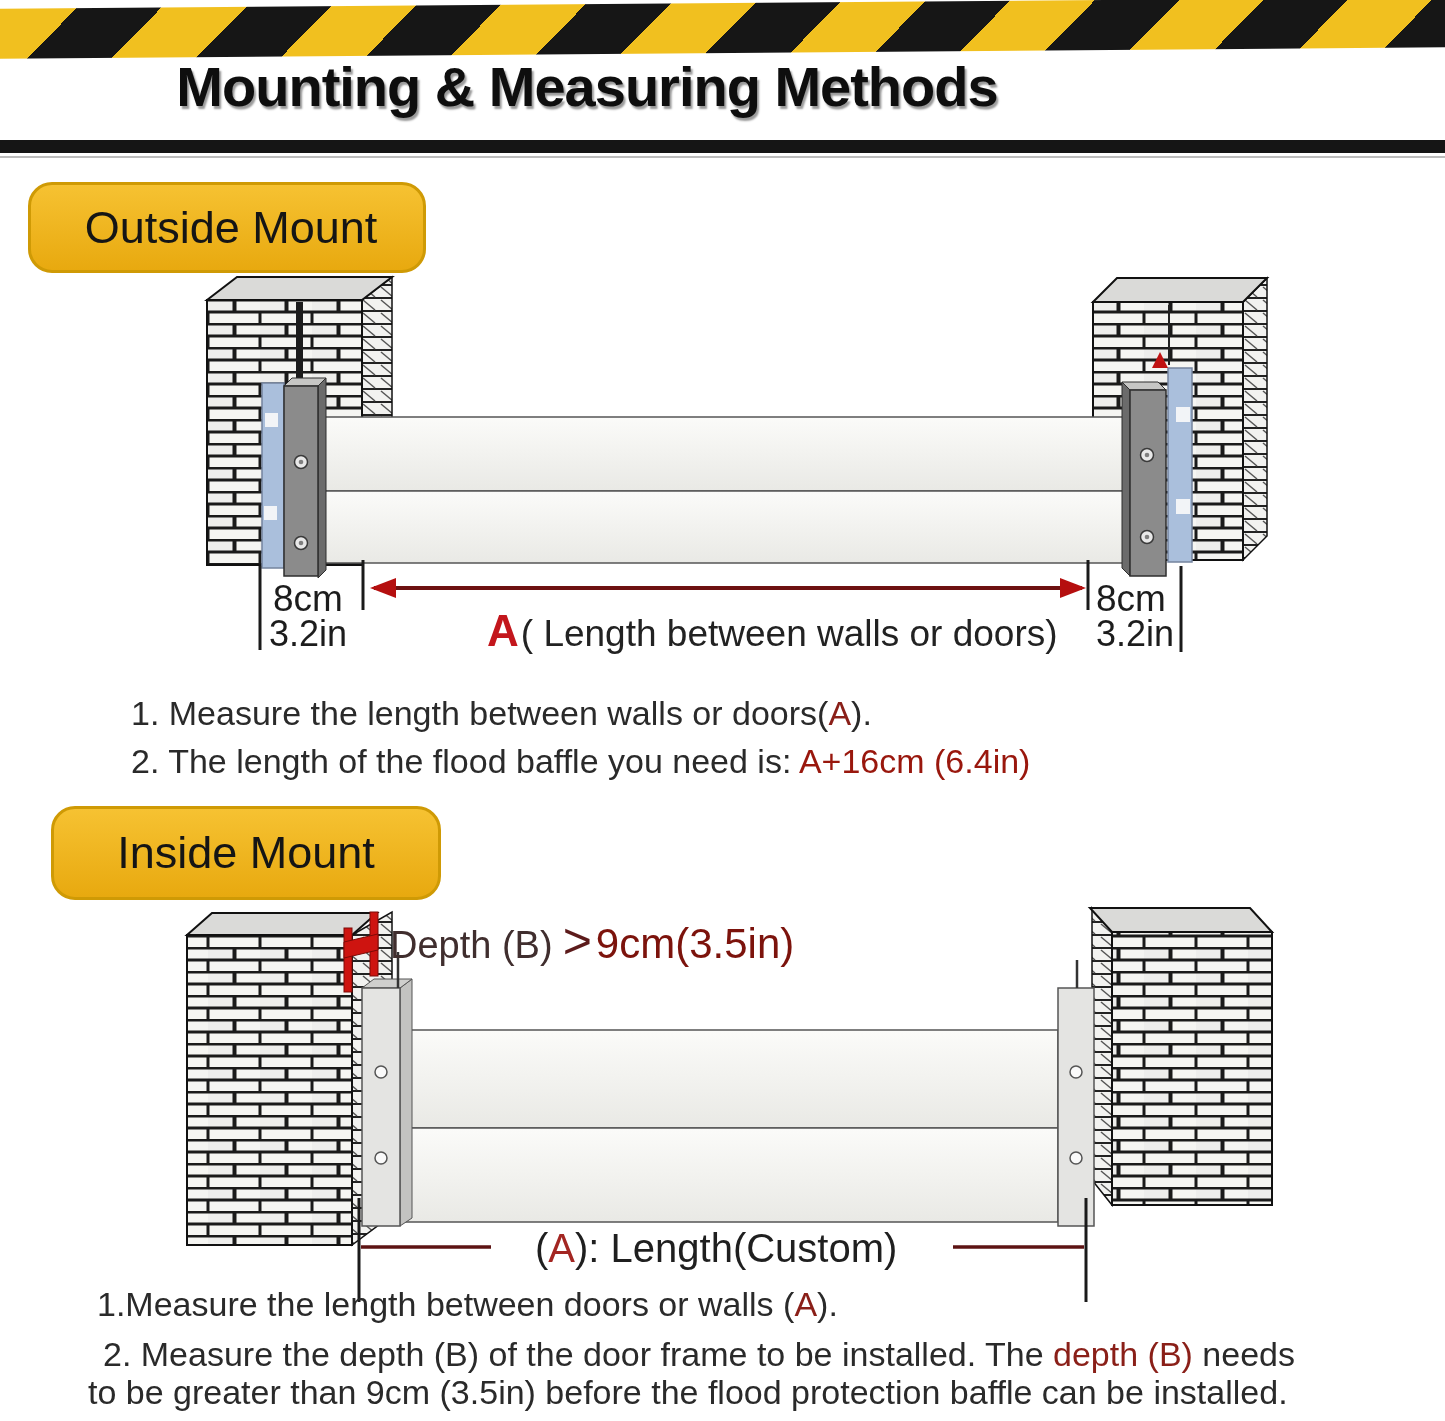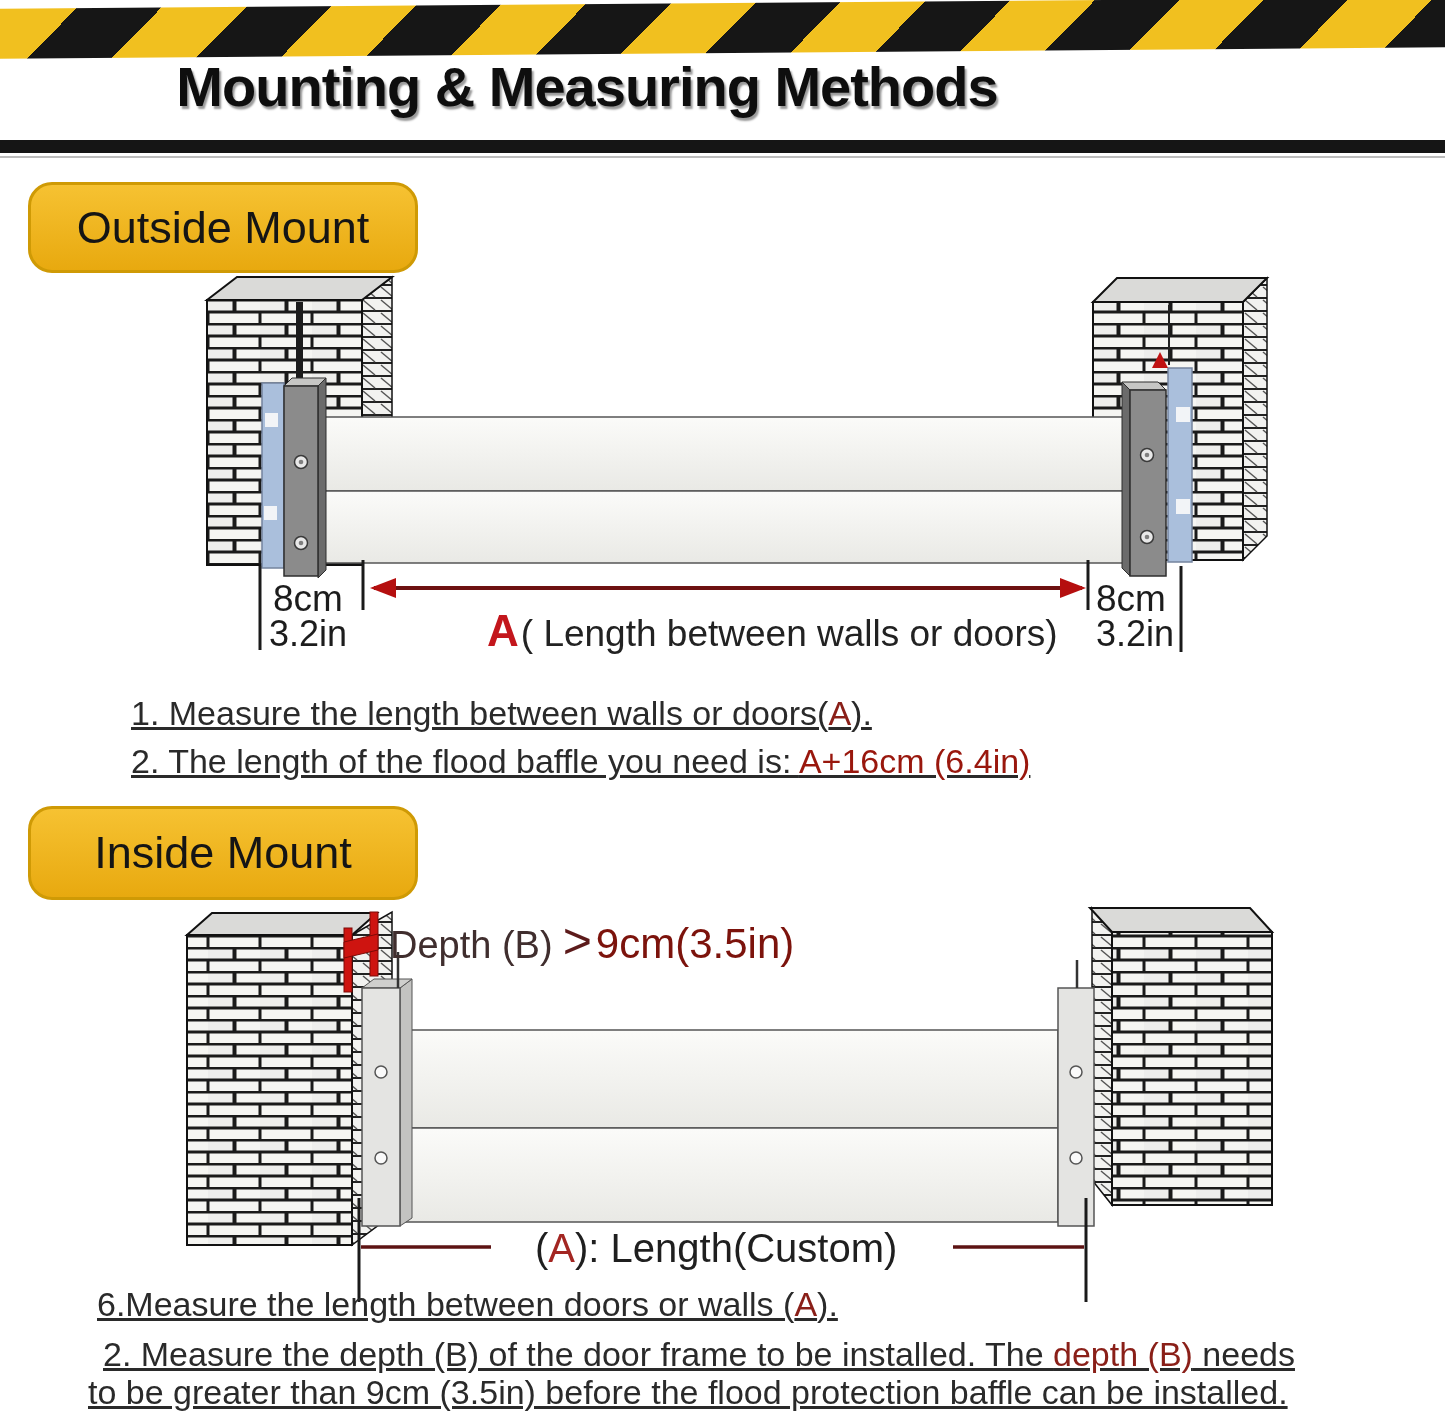--- a/index.html
+++ b/index.html
@@ -14,34 +14,34 @@
     font-size:56px;font-weight:bold;letter-spacing:-1px;color:#0e0e0e;
     text-shadow:2px 3px 2px #9a9a9a;}
   .black-bar{top:140px;left:0;width:1445px;height:13px;background:#151515;}
   .gray-line{top:156px;left:0;width:1445px;height:2px;background:#bcbcbc;}
   
   .badge{left:28px;width:384px;height:85px;border-radius:24px;
     background:linear-gradient(180deg,#f6c232,#e8a90f);
     border:3px solid #cf9a05;display:flex;align-items:center;justify-content:center;
     font-size:45px;color:#151515;}
   
-  .step{white-space:nowrap;font-size:34px;color:#2a2a2a;line-height:1.15;text-decoration:underline;}
+  .step{white-space:nowrap;font-size:34px;color:#2a2a2a;line-height:1.15;}
   .step .red{color:#8a1f18;}
   .step .red2{color:#99170d;}
   svg text{font-family:"Liberation Sans",sans-serif;}
 </style>
 </head>
 <body>
 
 <div class="abs hazard"></div>
 <div class="abs title">Mounting &amp; Measuring Methods</div>
 <div class="abs black-bar"></div>
 <div class="abs gray-line"></div>
 
-<div class="abs badge" style="top:182px;">
+<div class="abs badge" style="top:182px;padding-left:8px;">
   <span>Outside Mount</span>
 </div>
 
 <svg class="abs" style="top:268px;left:0;" width="1445" height="400" viewBox="0 268 1445 400">
   <defs>
     <pattern id="b1" patternUnits="userSpaceOnUse" width="52" height="24">
       <rect width="52" height="24" fill="#1a1a1a"></rect>
       <rect x="1.5" y="1.5" width="49" height="9.5" fill="#f5f5f2"></rect>
       <rect x="-24.5" y="13.5" width="49" height="9" fill="#eeeeec"></rect>
       <rect x="28.5" y="13.5" width="49" height="9" fill="#f5f5f2"></rect>
@@ -115,21 +115,21 @@
     <text x="269" y="646" font-size="36" fill="#1c1c1c">3.2in</text>
     <text x="1096" y="611" font-size="37" fill="#1c1c1c">8cm</text>
     <text x="1096" y="646" font-size="36" fill="#1c1c1c">3.2in</text>
     <text x="487" y="646"><tspan font-size="44" font-weight="bold" fill="#c3161c">A</tspan><tspan dx="2" font-size="37" fill="#222">( Length between walls or doors)</tspan></text>
   </g>
 </svg>
 
 <div class="abs step" style="left:131px;top:694px;"><span>1. Measure the length between walls or doors(</span><span class="red">A</span><span>).</span></div>
 <div class="abs step" style="left:131px;top:742px;text-align:center;"><span>2. The length of the flood baffle you need is: </span><span class="red2">A+16cm (6.4in)</span><span></span></div>
 
-<div class="abs badge" style="top:806px;height:88px;">
+<div class="abs badge" style="top:806px;height:88px;margin-left:23px;">
   <span>Inside Mount</span>
 </div>
 
 <svg class="abs" style="top:895px;left:0;" width="1445" height="415" viewBox="0 895 1445 415">
   <defs>
     <pattern id="b2" patternUnits="userSpaceOnUse" width="52" height="24">
       <rect width="52" height="24" fill="#1a1a1a"></rect>
       <rect x="1.5" y="1.5" width="49" height="9.5" fill="#f5f5f2"></rect>
       <rect x="-24.5" y="13.5" width="49" height="9" fill="#eeeeec"></rect>
       <rect x="28.5" y="13.5" width="49" height="9" fill="#f5f5f2"></rect>
@@ -188,15 +188,15 @@
 
   <g>
     <line x1="359" y1="1198" x2="359" y2="1302" stroke="#1a1a1a" stroke-width="3"></line>
     <line x1="1086" y1="1198" x2="1086" y2="1302" stroke="#1a1a1a" stroke-width="3"></line>
     <line x1="361" y1="1247" x2="491" y2="1247" stroke="#5d1313" stroke-width="3.5"></line>
     <line x1="953" y1="1247" x2="1084" y2="1247" stroke="#5d1313" stroke-width="3.5"></line>
     <text x="535" y="1262"><tspan font-size="40" fill="#1f1f1f">(</tspan><tspan font-size="40" fill="#a32622">A</tspan><tspan font-size="40" fill="#1f1f1f">): Length(Custom)</tspan></text>
   </g>
 </svg>
 
-<div class="abs step" style="left:97px;top:1285px;"><span>6.Measure the length between doors or walls (</span><span class="red">A</span><span>).</span></div>
+<div class="abs step" style="left:97px;top:1285px;"><span>1.Measure the length between doors or walls (</span><span class="red">A</span><span>).</span></div>
 <div class="abs step" style="left:103px;top:1335px;text-align:right;"><span>2. Measure the depth (B) of the door frame to be installed. The </span><span class="red">depth (B)</span><span> needs</span></div>
 <div class="abs step" style="left:88px;top:1373px;"><span>to be greater than 9cm (3.5in) before the flood protection baffle can be installed.</span></div>
 
 </body></html>

